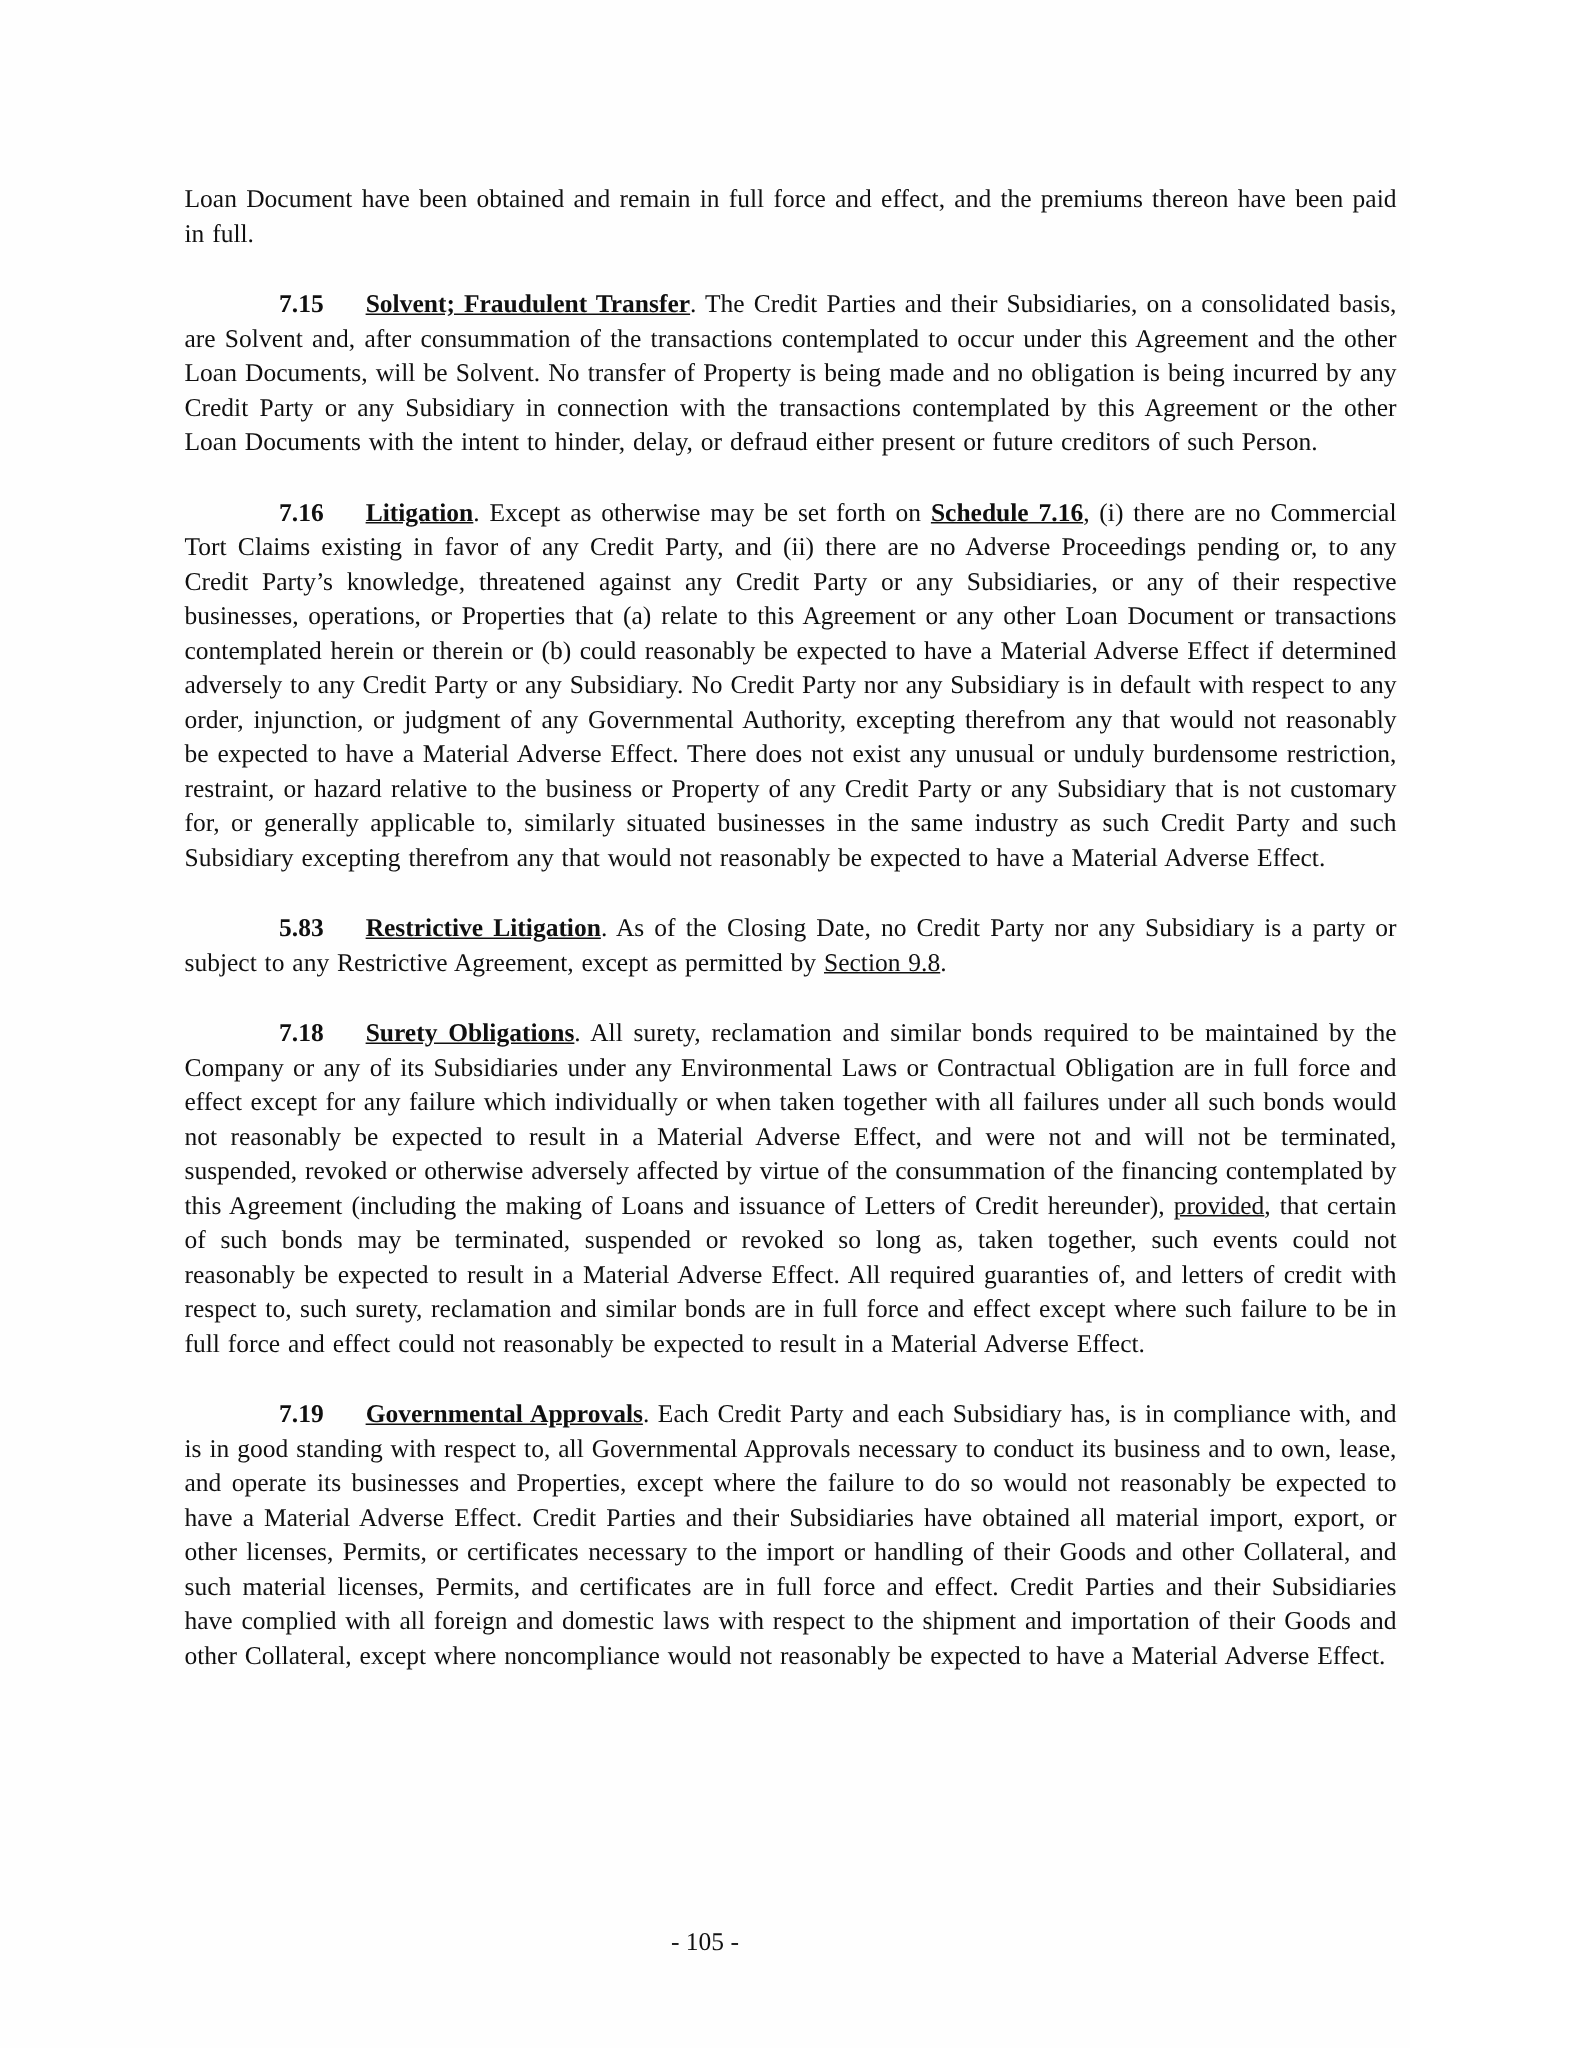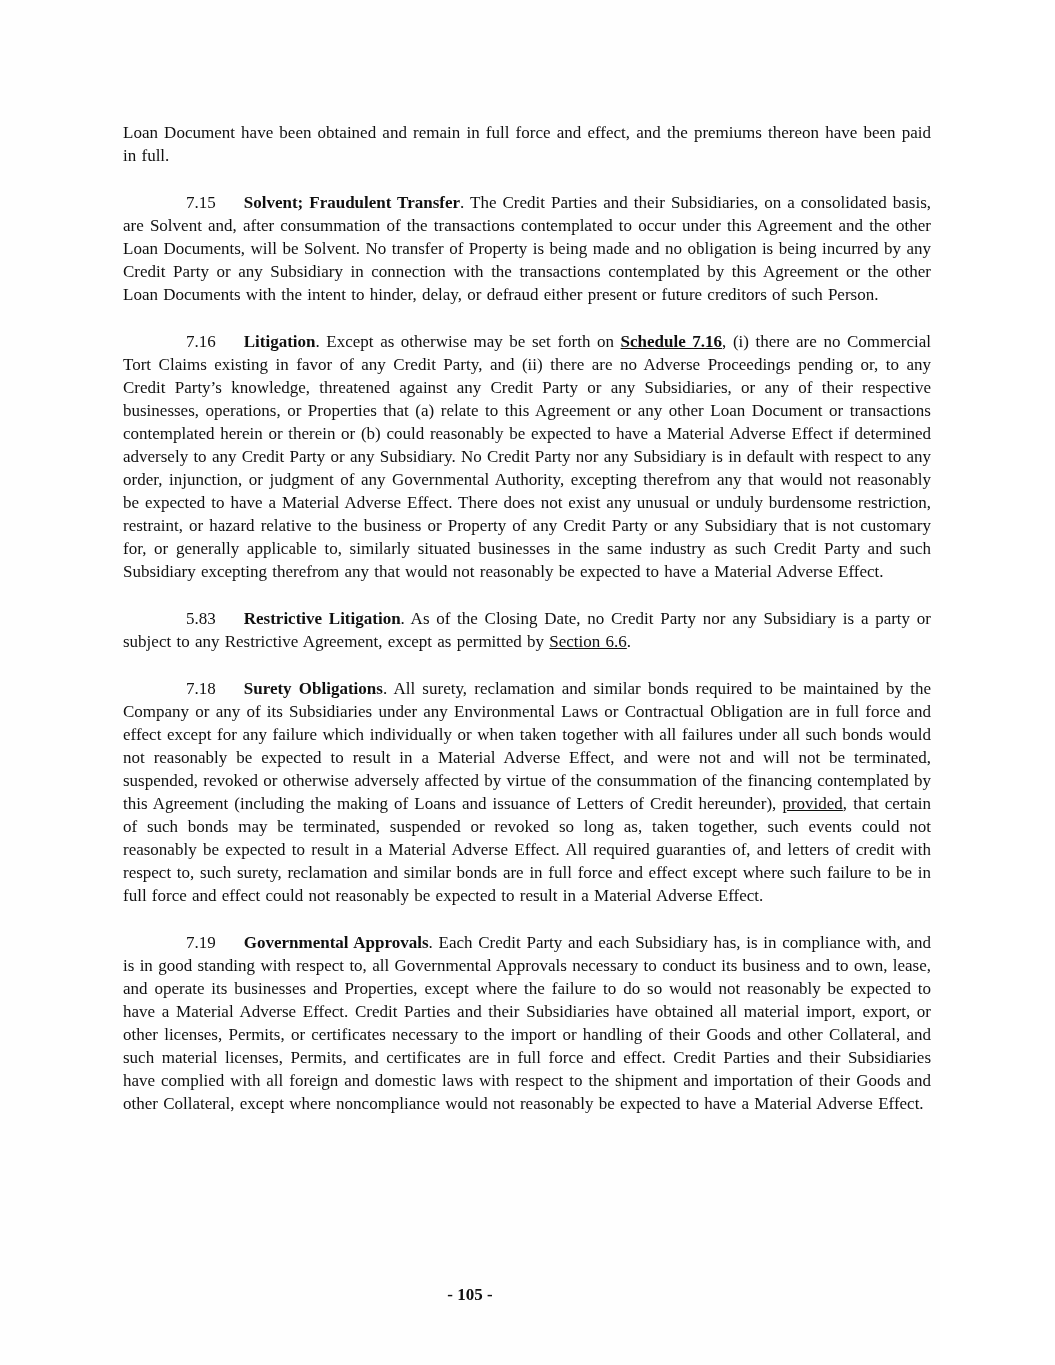--- a/index.html
+++ b/index.html
@@ -27,64 +27,64 @@
     text-align: justify;
     font-size: 17px;
     line-height: 23px;
     word-spacing: 1px;
   }
 
   .para + .para { margin-top: 24px; }
 
   .section { text-indent: 63px; }
 
-  .sec-num { font-weight: normal; }
+  .sec-num { font-weight: bold; }
 
   .tab {
     display: inline-block;
     width: 28px;
   }
 
   .sec-heading {
     font-weight: bold;
+    text-decoration: underline;
   }
 
   .ref-bold {
     font-weight: bold;
     text-decoration: underline;
   }
 
   .ref-underline {
     text-decoration: underline;
   }
 
   .footer {
     position: absolute;
     left: 0;
     top: 1283px;
     width: 100%;
     text-align: center;
     font-size: 17px;
     line-height: 23px;
-    font-weight: bold;
   }
 </style>
 </head>
 <body>
 
 <div class="page">
   <div class="content">
 
     <p class="para"><span>Loan Document have been obtained and remain in full force and effect, and the premiums thereon have been paid in full.</span></p>
 
     <p class="para section"><span class="sec-num">7.15</span><span class="tab"></span><span class="sec-heading">Solvent; Fraudulent Transfer</span><span>. The Credit Parties and their Subsidiaries, on a consolidated basis, are Solvent and, after consummation of the transactions contemplated to occur under this Agreement and the other Loan Documents, will be Solvent. No transfer of Property is being made and no obligation is being incurred by any Credit Party or any Subsidiary in connection with the transactions contemplated by this Agreement or the other Loan Documents with the intent to hinder, delay, or defraud either present or future creditors of such Person.</span></p>
 
     <p class="para section"><span class="sec-num">7.16</span><span class="tab"></span><span class="sec-heading">Litigation</span><span>. Except as otherwise may be set forth on </span><span class="ref-bold">Schedule 7.16</span><span>, (i) there are no Commercial Tort Claims existing in favor of any Credit Party, and (ii) there are no Adverse Proceedings pending or, to any Credit Party’s knowledge, threatened against any Credit Party or any Subsidiaries, or any of their respective businesses, operations, or Properties that (a) relate to this Agreement or any other Loan Document or transactions contemplated herein or therein or (b) could reasonably be expected to have a Material Adverse Effect if determined adversely to any Credit Party or any Subsidiary. No Credit Party nor any Subsidiary is in default with respect to any order, injunction, or judgment of any Governmental Authority, excepting therefrom any that would not reasonably be expected to have a Material Adverse Effect.  There does not exist any unusual or unduly burdensome restriction, restraint, or hazard relative to the business or Property of any Credit Party or any Subsidiary that is not customary for, or generally applicable to, similarly situated businesses in the same industry as such Credit Party and such Subsidiary excepting therefrom any that would not reasonably be expected to have a Material Adverse Effect.</span></p>
 
-    <p class="para section"><span class="sec-num">5.83</span><span class="tab"></span><span class="sec-heading">Restrictive Litigation</span><span>. As of the Closing Date, no Credit Party nor any Subsidiary is a party or subject to any Restrictive Agreement, except as permitted by </span><span class="ref-underline">Section 6.6</span><span>.</span></p>
+    <p class="para section"><span class="sec-num">5.83</span><span class="tab"></span><span class="sec-heading">Restrictive Litigation</span><span>. As of the Closing Date, no Credit Party nor any Subsidiary is a party or subject to any Restrictive Agreement, except as permitted by </span><span class="ref-underline">Section 9.8</span><span>.</span></p>
 
     <p class="para section"><span class="sec-num">7.18</span><span class="tab"></span><span class="sec-heading">Surety Obligations</span><span>. All surety, reclamation and similar bonds required to be maintained by the Company or any of its Subsidiaries under any Environmental Laws or Contractual Obligation are in full force and effect except for any failure which individually or when taken together with all failures under all such bonds would not reasonably be expected to result in a Material Adverse Effect, and were not and will not be terminated, suspended, revoked or otherwise adversely affected by virtue of the consummation of the financing contemplated by this Agreement (including the making of Loans and issuance of Letters of Credit hereunder), </span><span class="ref-underline">provided</span><span>, that certain of such bonds may be terminated, suspended or revoked so long as, taken together, such events could not reasonably be expected to result in a Material Adverse Effect. All required guaranties of, and letters of credit with respect to, such surety, reclamation and similar bonds are in full force and effect except where such failure to be in full force and effect could not reasonably be expected to result in a Material Adverse Effect.</span></p>
 
     <p class="para section"><span class="sec-num">7.19</span><span class="tab"></span><span class="sec-heading">Governmental Approvals</span><span>. Each Credit Party and each Subsidiary has, is in compliance with, and is in good standing with respect to, all Governmental Approvals necessary to conduct its business and to own, lease, and operate its businesses and Properties, except where the failure to do so would not reasonably be expected to have a Material Adverse Effect. Credit Parties and their Subsidiaries have obtained all material import, export, or other licenses, Permits, or certificates necessary to the import or handling of their Goods and other Collateral, and such material licenses, Permits, and certificates are in full force and effect. Credit Parties and their Subsidiaries have complied with all foreign and domestic laws with respect to the shipment and importation of their Goods and other Collateral, except where noncompliance would not reasonably be expected to have a Material Adverse Effect.</span></p>
 
   </div>
 
   <div class="footer">- 105 -</div>
 </div>
 

